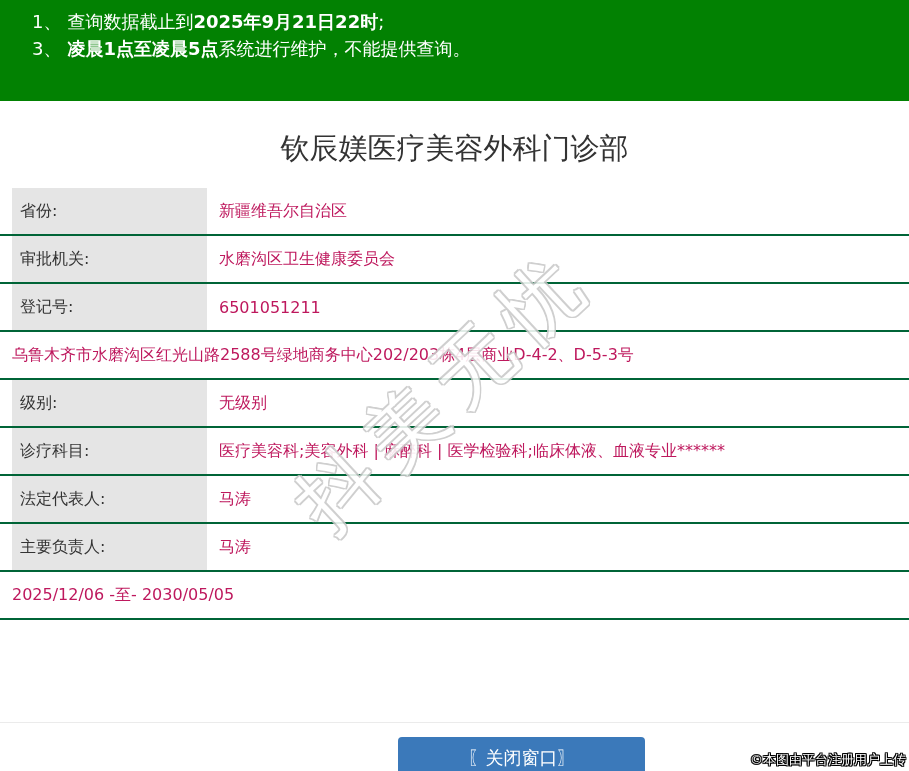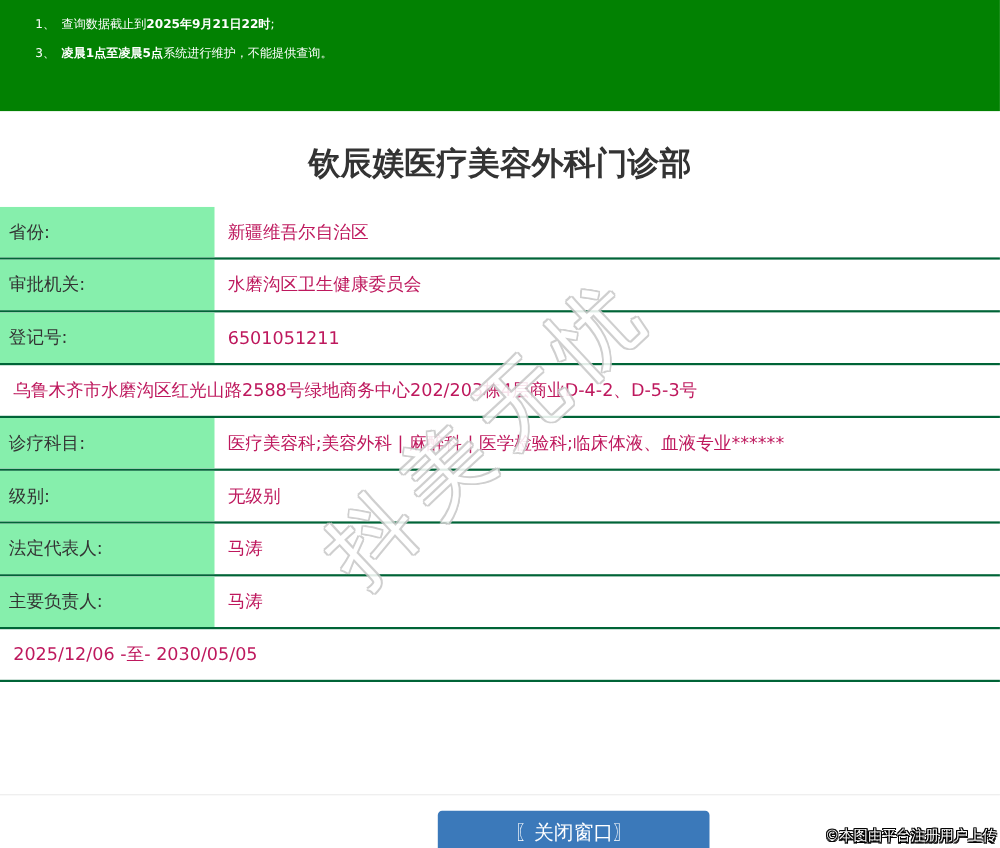--- a/index.html
+++ b/index.html
@@ -12,32 +12,32 @@
     overflow: hidden;
     font-family: "DejaVu Sans", "Liberation Sans", sans-serif;
     color: #333;
   }
   
   .notice-banner {
     width: 100%;
     height: 101px;
     background: #028102;
     color: #ffffff;
-    font-size: 11px;
+    font-size: 18px;
     line-height: 27px;
     padding: 8px 20px 10px 32px;
   }
   .notice-line { white-space: nowrap; }
   .notice-line .num { margin-right: 6px; }
   .notice-line b { font-weight: bold; }
   
   .page-title {
     text-align: center;
     font-size: 29px;
-    font-weight: 700;
+    font-weight: 400;
     color: #333;
     margin-top: 26px;
     height: 42px;
     line-height: 42px;
   }
   
   .detail-table {
     margin-top: 19px;
     width: 100%;
   }
@@ -45,25 +45,26 @@
     display: flex;
     align-items: stretch;
     height: 48px;
     border-bottom: 2px solid #006437;
     font-size: 16px;
     overflow: hidden;
   }
   .detail-label {
     width: 195px;
     flex-shrink: 0;
-    background: #86efac;
+    background: #e5e5e5;
     display: flex;
     align-items: center;
     padding-left: 8px;
     color: #333;
+    margin-left: 12px;
   }
   .detail-value {
     display: flex;
     align-items: center;
     padding-left: 12px;
     color: #be185d;
     white-space: nowrap;
   }
   
   .watermark-center {
@@ -138,26 +139,26 @@
       <div class="detail-value">水磨沟区卫生健康委员会</div>
     </div>
     <div class="detail-row">
       <div class="detail-label">登记号:</div>
       <div class="detail-value">6501051211</div>
     </div>
     <div class="detail-row">
       <div class="detail-value">乌鲁木齐市水磨沟区红光山路2588号绿地商务中心202/203栋4层商业D-4-2、D-5-3号</div>
     </div>
     <div class="detail-row">
+      <div class="detail-label">级别:</div>
+      <div class="detail-value">无级别</div>
+    </div>
+    <div class="detail-row">
       <div class="detail-label">诊疗科目:</div>
       <div class="detail-value">医疗美容科;美容外科 | 麻醉科 | 医学检验科;临床体液、血液专业******</div>
-    </div>
-    <div class="detail-row">
-      <div class="detail-label">级别:</div>
-      <div class="detail-value">无级别</div>
     </div>
     <div class="detail-row">
       <div class="detail-label">法定代表人:</div>
       <div class="detail-value">马涛</div>
     </div>
     <div class="detail-row">
       <div class="detail-label">主要负责人:</div>
       <div class="detail-value">马涛</div>
     </div>
     <div class="detail-row">

